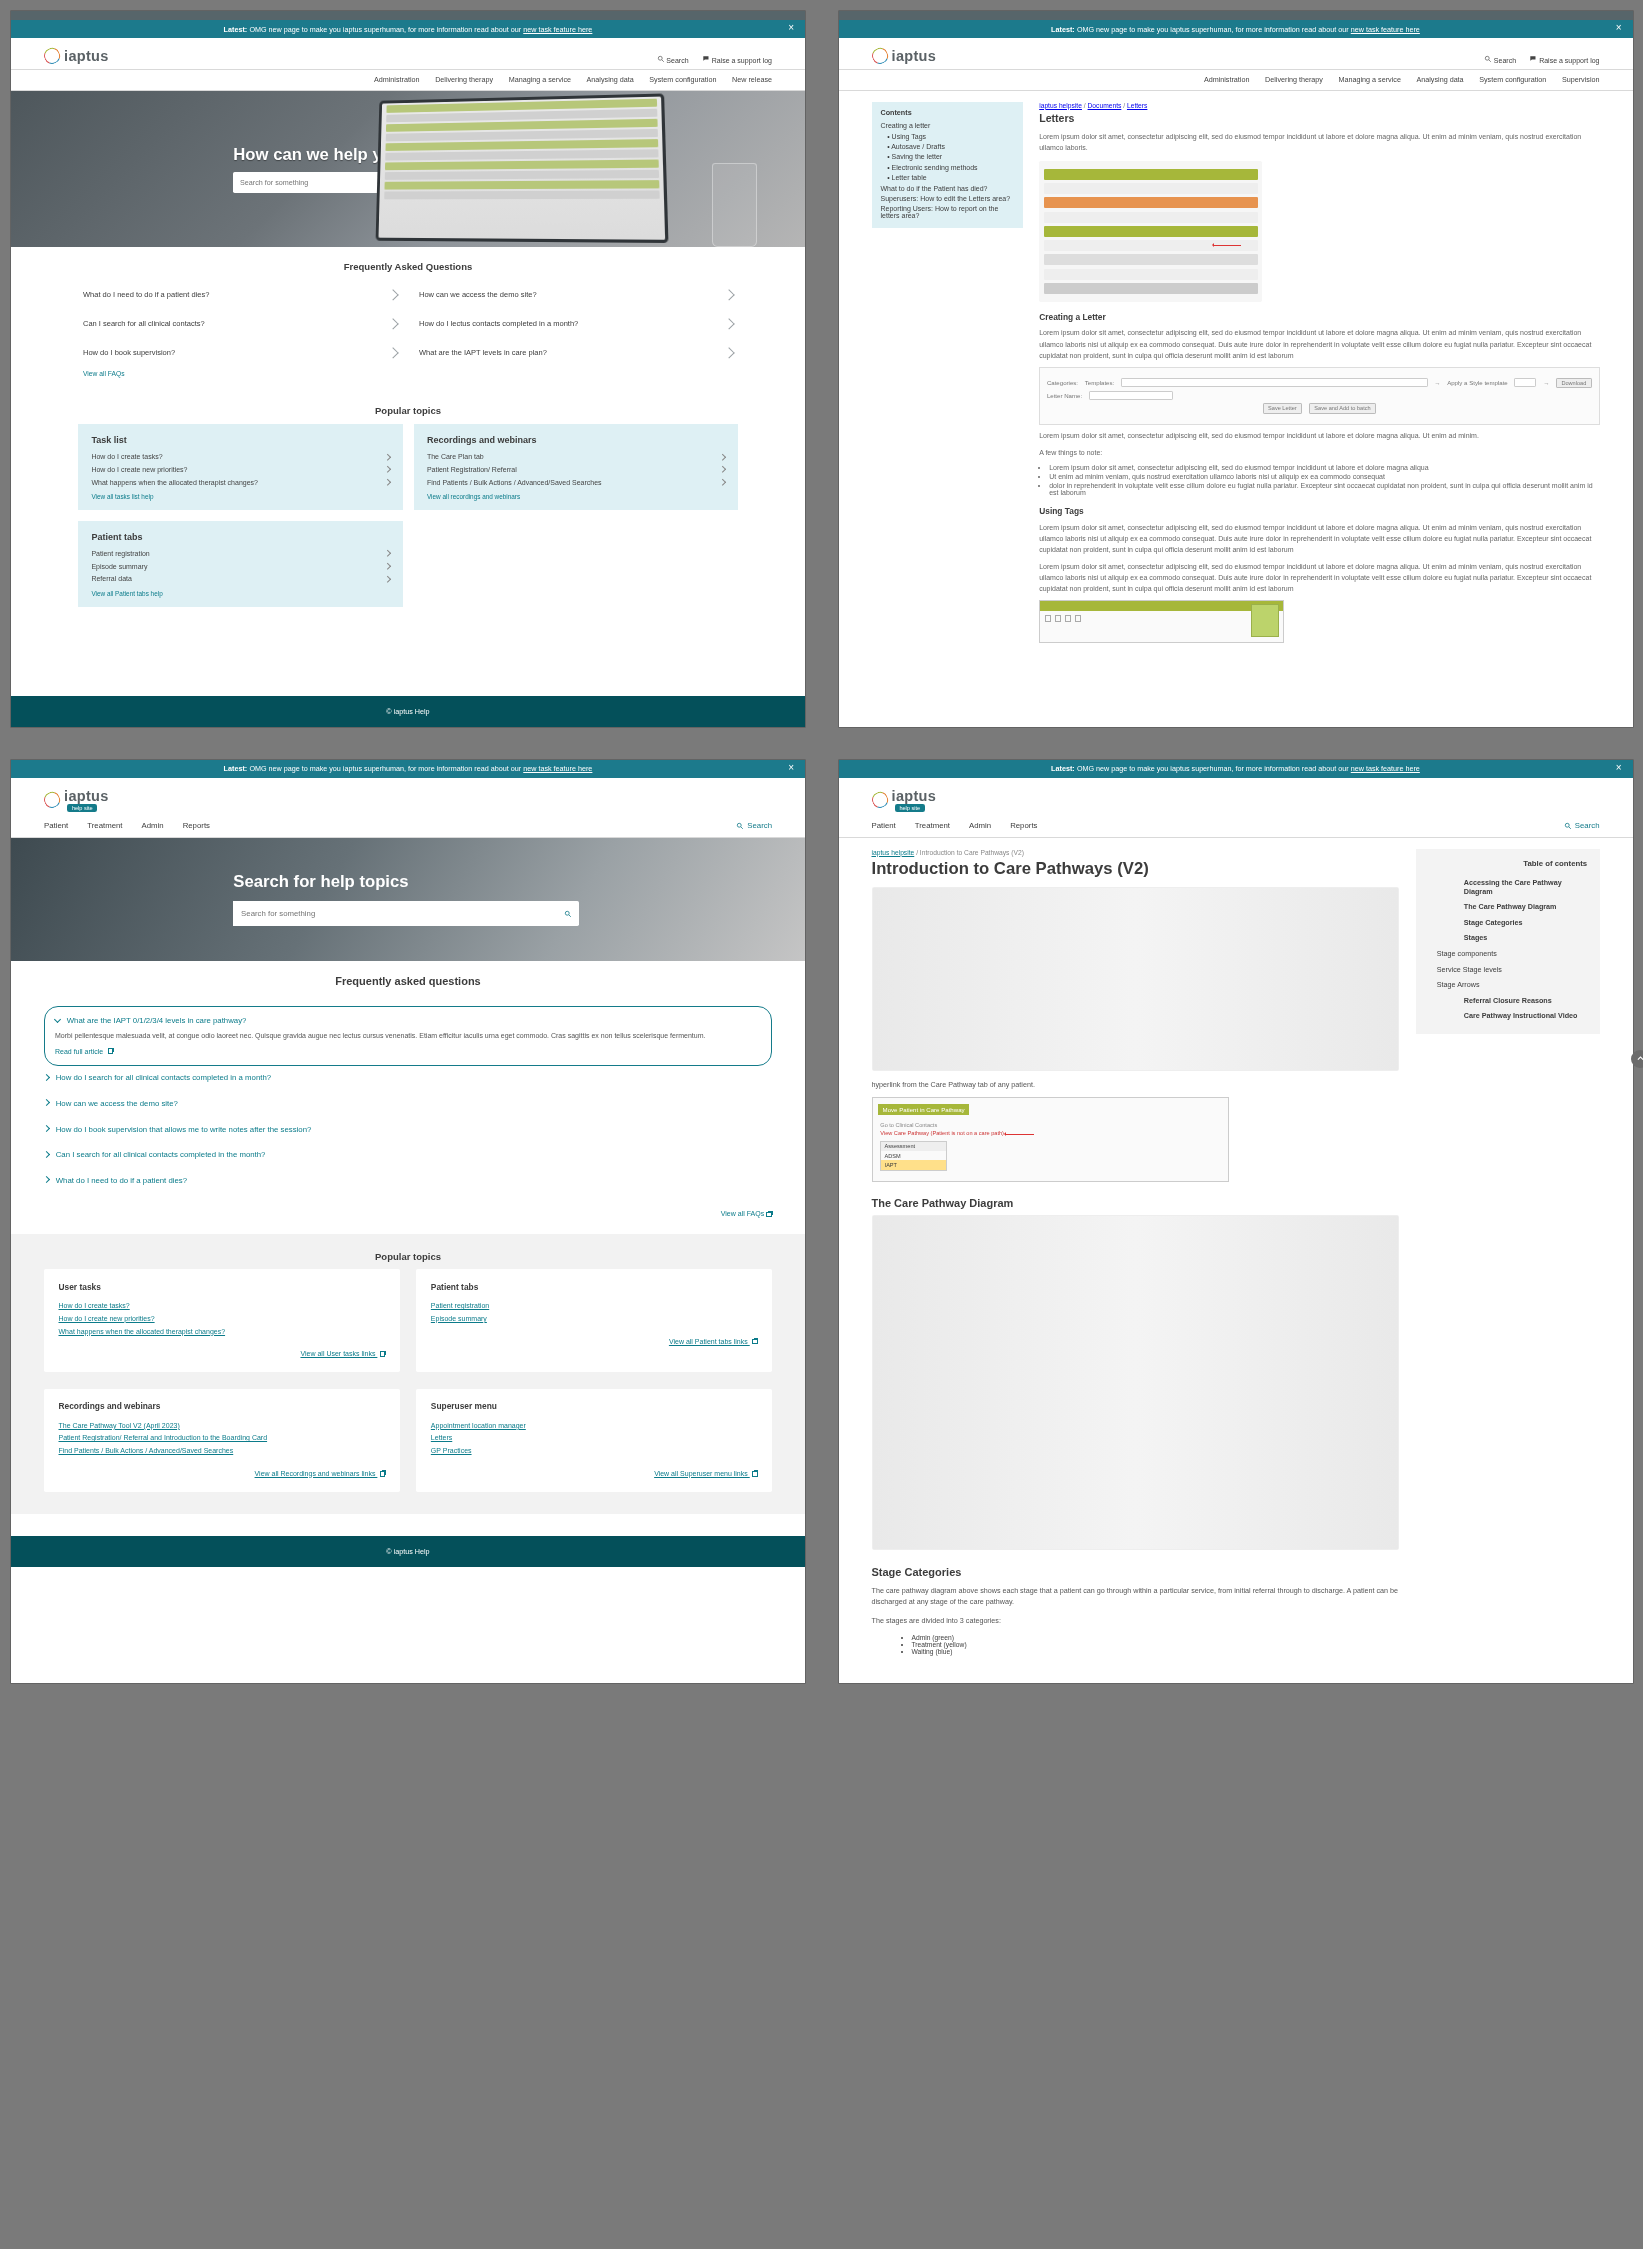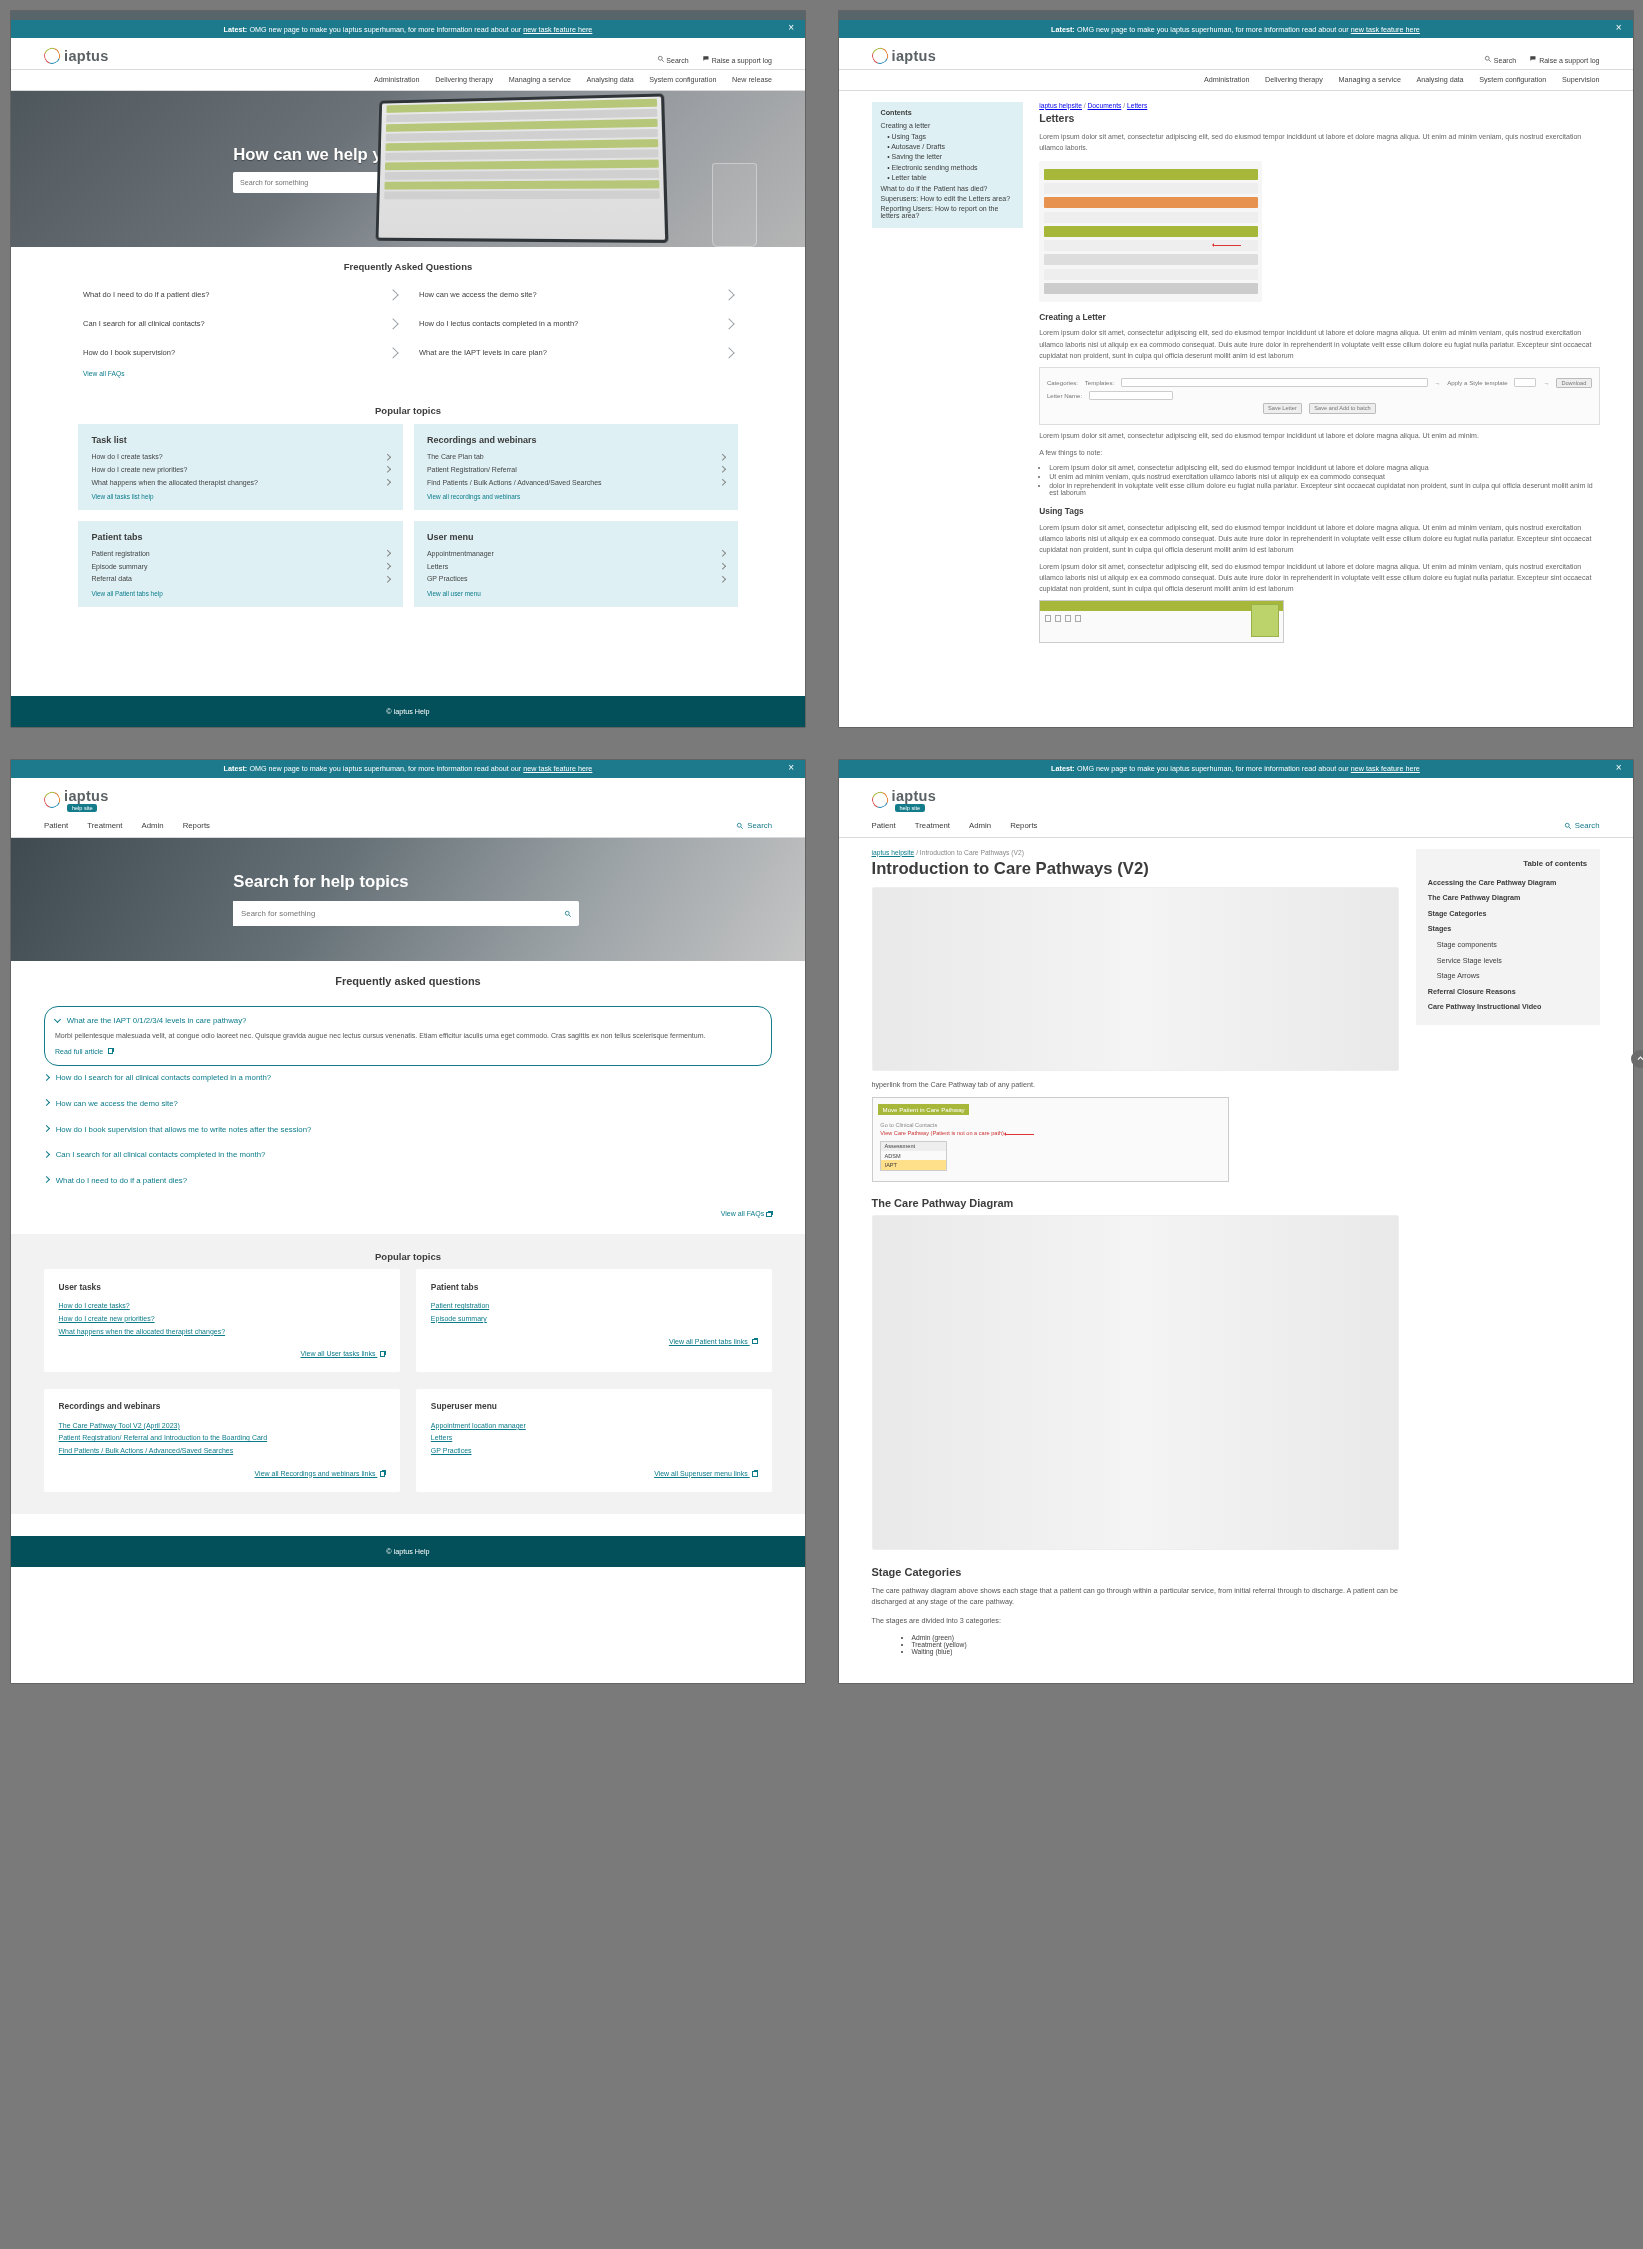--- a/index.html
+++ b/index.html
@@ -103,21 +103,21 @@
   .pop-card{background:#fff;padding:12.3px 14.5px;border-radius:1.7px;}
   .pop-card h3{margin:0 0 7.8px;font-size:8.4px;font-weight:bold;}
   .pop-card a{display:block;color:var(--link);font-size:7px;text-decoration:underline;padding:2.8px 0;}
   .pop-card .all{display:block;text-align:right;color:var(--link);font-size:7px;text-decoration:underline;margin-top:10px;}
   
   .twocol4{display:flex;gap:16.7px;padding:11px 33px 22px;position:relative;}
   .article4{flex:1;}
   .toc4{width:184px;background:#f3f3f3;padding:10px 12.3px;font-size:7.2px;align-self:flex-start;}
   .toc4 h4{margin:0 0 6.7px;font-size:7.8px;text-align:right;}
   .toc4 .t{padding:3.3px 0;cursor:pointer;}
-  .toc4 .bold{font-weight:bold;}
+  .toc4 .bold{font-weight:bold;margin-left:36px;}
   .toc4 .ind{padding-left:9px;font-weight:normal;}
   .article4 h1{font-size:16.7px;font-weight:600;margin:3.3px 0 7.8px;}
   .bigph{height:184px;background:linear-gradient(90deg,#e9e9e9 0%,#f4f4f4 50%,#e9e9e9 100%);border-radius:1.7px;border:0.6px solid #eee;margin-bottom:7.8px;}
   .article4 p{font-size:7.2px;color:#555;line-height:1.6;}
   .shot{border:0.6px solid #ccc;background:#fafafa;padding:5.6px;width:357px;margin:6.7px 0;}
   .shot .tab{background:var(--olive);color:#fff;font-size:6.1px;padding:2.2px 4.5px;display:inline-block;}
   .article4 h2{font-size:11px;font-weight:bold;margin:15.6px 0 5.6px;}
   .bigph2{height:335px;background:linear-gradient(90deg,#e9e9e9 0%,#f4f4f4 50%,#e9e9e9 100%);border-radius:1.7px;border:0.6px solid #eee;margin:5.6px 0 11px;}
   .scrolltop{position:absolute;right:-16.7px;top:212px;width:18px;height:18px;border-radius:50%;background:#6b6b6b;color:#fff;display:flex;align-items:center;justify-content:center;cursor:pointer;}
   .nav2{display:flex;align-items:center;justify-content:space-between;padding:6.7px 33px;border-bottom:0.6px solid var(--border);gap:19px;}
@@ -263,36 +263,20 @@
           </div>
           <div class="lnk">
             <span>Episode summary</span>
             <span class="mini-chev"></span>
           </div>
           <div class="lnk">
             <span>Referral data</span>
             <span class="mini-chev"></span>
           </div>
           <a class="more">View all Patient tabs help</a>
-        </div>
-        <div class="card">
-          <h3>User menu</h3>
-          <div class="lnk">
-            <span>Appointmentmanager</span>
-            <span class="mini-chev"></span>
-          </div>
-          <div class="lnk">
-            <span>Letters</span>
-            <span class="mini-chev"></span>
-          </div>
-          <div class="lnk">
-            <span>GP Practices</span>
-            <span class="mini-chev"></span>
-          </div>
-          <a class="more">View all user menu</a>
         </div>
       </div>
   <div style="height:67px"></div>
   <div class="footer">© iaptus Help</div>
 </div>
 
 <div class="screen">
   <div class="hdrbar"></div>
   <div class="announce">
     <b>Latest:</b>

